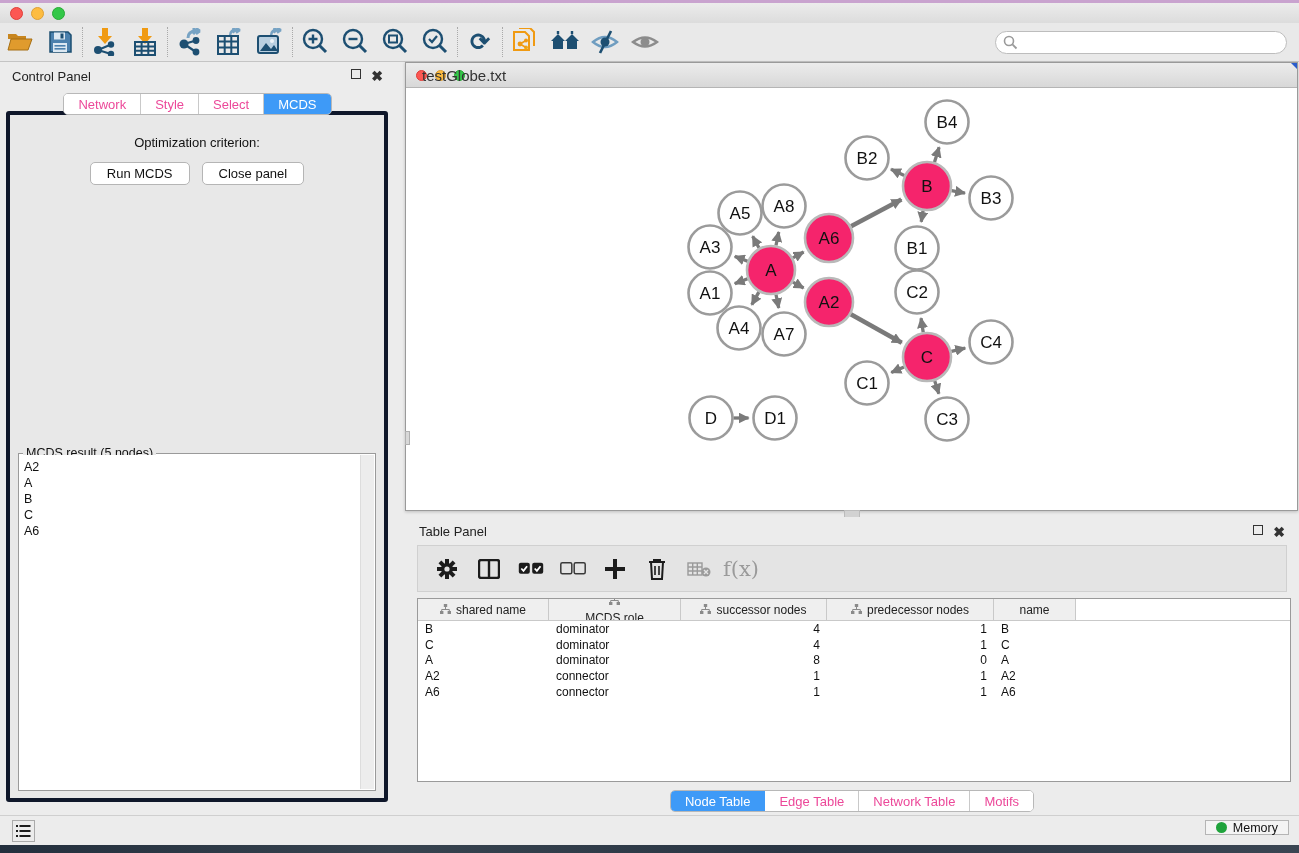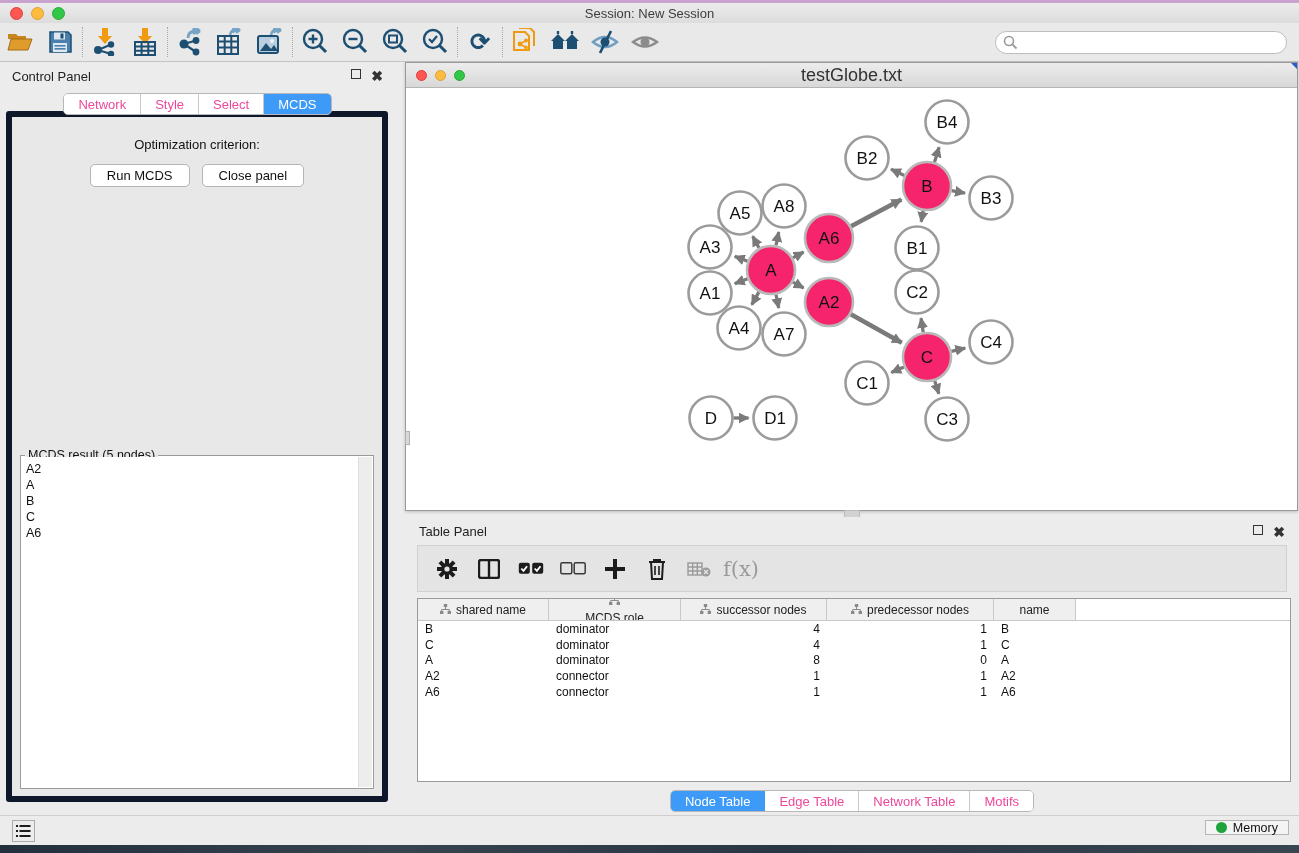--- a/index.html
+++ b/index.html
@@ -29,40 +29,40 @@
   .cp-header { height:28px; display:flex; align-items:center; padding:0 12px; }
   .cp-title { font-size:13px; color:#222; }
   .panel-btns { margin-left:auto; display:flex; gap:10px; color:#333; }
   .panel-btn { font-size:12px; cursor:pointer; line-height:1; }
   .float-glyph { width:10px; height:10px; border:1.5px solid #333; display:inline-block; }
   .cp-tabs { display:flex; justify-content:center; margin-top:3px; position:relative; z-index:2; }
   .seg { display:flex; border:1px solid #b8b8b8; border-radius:5px; overflow:hidden; background:#fff; height:22px; }
   .seg-tab { padding:0 14px; display:flex; align-items:center; font-size:13px; color:#ec4899; border-right:1px solid #c9c9c9; cursor:pointer; background:#fff; }
   .seg-tab:last-child { border-right:none; }
   .seg-tab.selected { background:#3e9af7; color:#fff; border-right-color:#3e9af7; }
-  .cp-body { position:absolute; left:6px; right:7px; top:49px; bottom:13px; border:6px solid #0f172a; border-radius:3px; background:#e8e8e8; padding-top:20px; }
+  .cp-body { position:absolute; left:6px; right:7px; top:49px; bottom:13px; border:4px solid #0f172a; border-radius:3px; background:#e8e8e8; padding-top:20px; }
   .opt-label { text-align:center; font-size:13px; color:#111; margin-bottom:10px; }
   .dropdown { margin:0 auto; width:313px; height:24px; background:#fff; border:1px solid #b5b5b5; border-radius:4px; display:flex; align-items:center; position:relative; cursor:pointer; }
   .dropdown-value { flex:1; padding-left:9px; font-size:13px; color:#111; white-space:nowrap; }
   .dropdown-stepper { width:19px; height:22px; margin-right:1px; border-radius:3px; background:linear-gradient(#6cb3fb,#2e8bf7); display:flex; flex-direction:column; align-items:center; justify-content:center; gap:1px; }
   .chev { width:0; height:0; border-left:4px solid transparent; border-right:4px solid transparent; }
   .chev.up { border-bottom:5px solid #fff; }
   .chev.down { border-top:5px solid #fff; }
   .cp-buttons { display:flex; justify-content:center; gap:12px; margin-top:12px; }
   .push-btn { height:23px; padding:0 16px; background:#fff; border:1px solid #b5b5b5; border-radius:5px; font-size:13px; color:#111; display:flex; align-items:center; cursor:pointer; font-family:"Liberation Sans",sans-serif; }
   .result-box { position:absolute; left:8px; right:8px; top:338px; bottom:7px; border:1px solid #9a9a9a; background:#fff; }
   .result-legend { position:absolute; top:-8px; left:4px; background:#e8e8e8; padding:0 3px; font-size:12.5px; color:#111; }
   .result-list { position:absolute; inset:1px 15px 1px 1px; background:#fff; padding:4px 0 0 4px; overflow:hidden; }
   .result-item { font-size:12.5px; line-height:16px; color:#111; }
   .result-scroll { position:absolute; top:1px; bottom:1px; right:1px; width:14px; background:#ededed; border-left:1px solid #ddd; }
 
   
   .net-window { position:absolute; left:405px; top:62px; width:893px; height:449px; border:1px solid #9a9a9a; background:#fff; box-shadow:0 1px 3px rgba(0,0,0,.2); }
   .net-titlebar { height:25px; background:linear-gradient(#ececec,#d8d8d8); border-bottom:1px solid #b5b5b5; display:flex; align-items:center; position:relative; }
-  .net-title { position:absolute; left:0; right:0; text-align:center; font-size:18px; color:#333; }
+  .net-title { position:absolute; left:16px; right:0; text-align:left; font-size:15px; color:#333; }
   .net-canvas { position:absolute; left:0; top:26px; right:0; bottom:0; background:#fff; overflow:hidden; }
   .net-corner { position:absolute; right:0; top:0; width:0; height:0; border-top:6px solid #2a5ccc; border-left:6px solid transparent; }
   .left-grip { position:absolute; left:-1px; top:368px; width:5px; height:14px; background:#d8d8d8; border:1px solid #b0b0b0; }
   .h-divider-grip { position:absolute; left:438px; bottom:-7px; width:16px; height:7px; background:#d2d2d2; border:1px solid #bbb; border-bottom:none; }
 
   
   .table-panel { position:absolute; left:405px; top:518px; width:894px; height:297px; }
   .tp-header { height:27px; display:flex; align-items:center; padding:0 14px; }
   .tp-toolbar { margin:0 12px; height:47px; background:#e4e4e4; border:1px solid #d0d0d0; display:flex; align-items:center; padding-left:10px; gap:4px; }
   .tp-btn { width:38px; height:38px; display:flex; align-items:center; justify-content:center; cursor:pointer; }
@@ -85,21 +85,20 @@
 </head>
 <body>
 
 <div class="menubar-strip"></div>
 <div class="titlebar">
   <div class="traffic">
     <div class="light red"></div>
     <div class="light yellow"></div>
     <div class="light green"></div>
   </div>
-  <div class="title-text">Session: New Session</div>
 </div>
 
 <div class="toolbar">
   <div class="tb-btn">
     <svg width="28" height="24" viewBox="0 0 28 24">
         <path d="M2 4 h8 l2 2 h8 v3 H2z" fill="#c8861f"></path>
         <path d="M2 20 L5 9 h21 l-4 11z" fill="#e09b2d" stroke="#a66f15" stroke-width="1"></path>
       </svg>
   </div>
   <div class="tb-btn">

